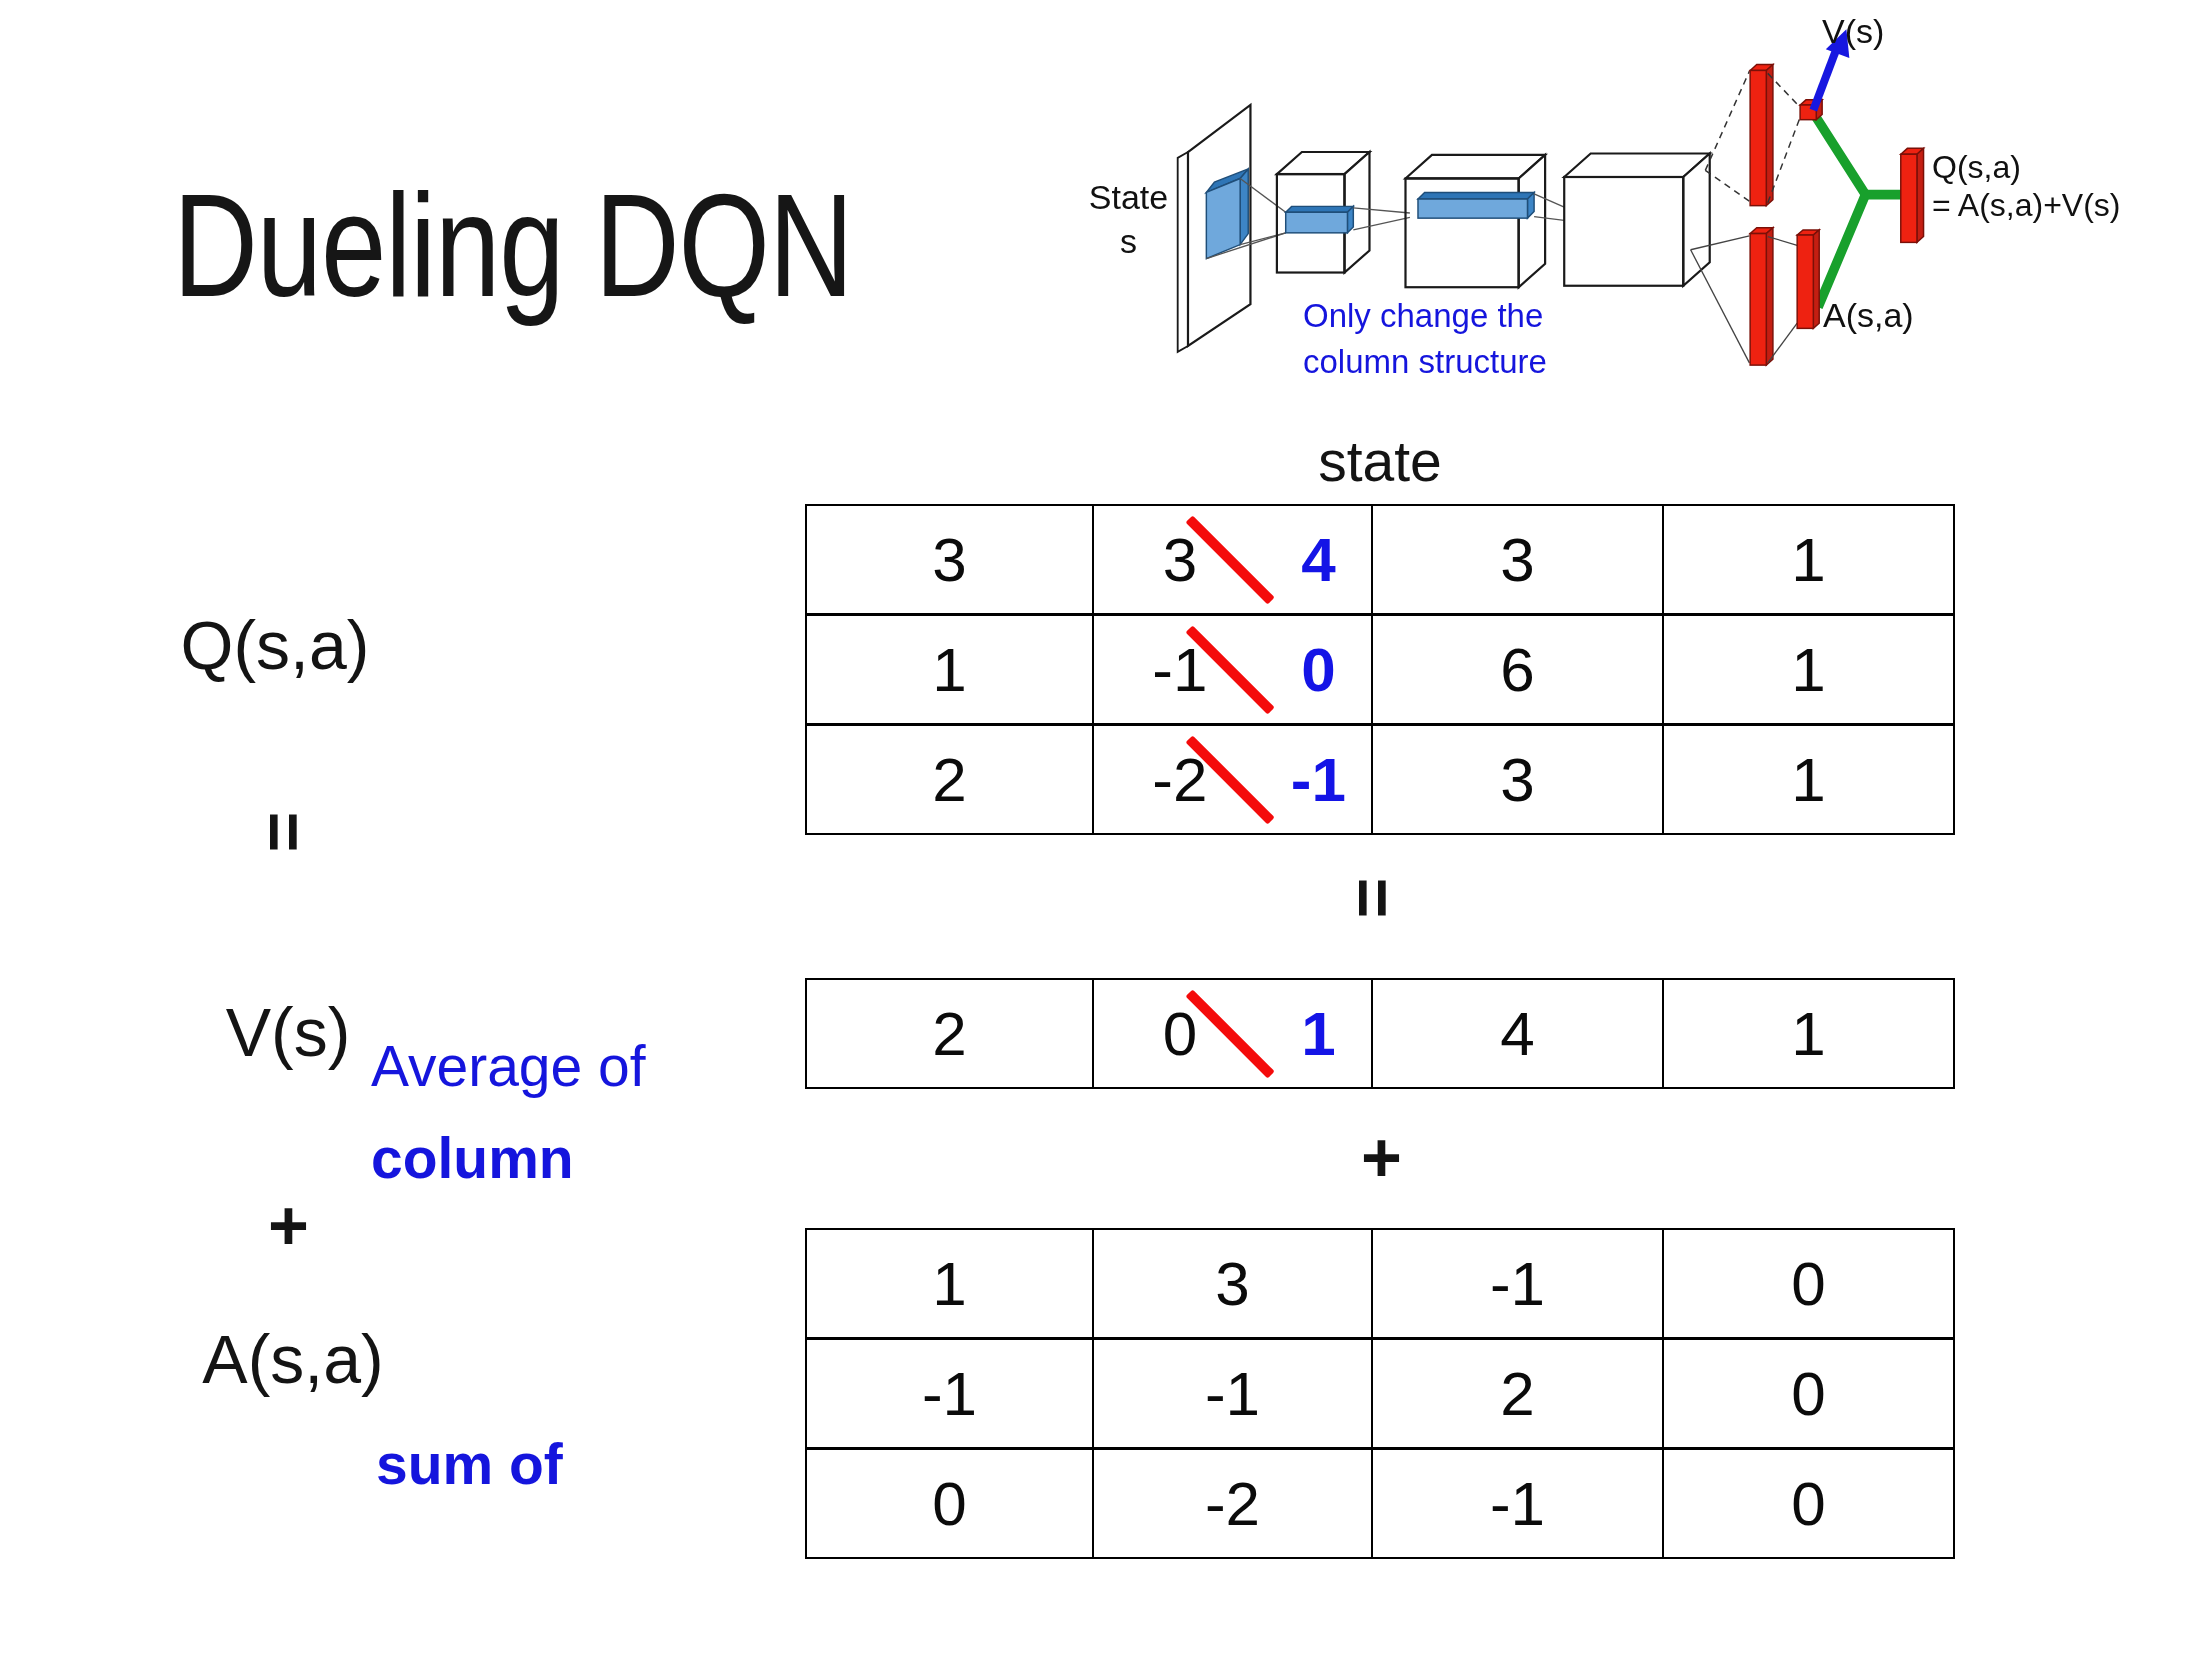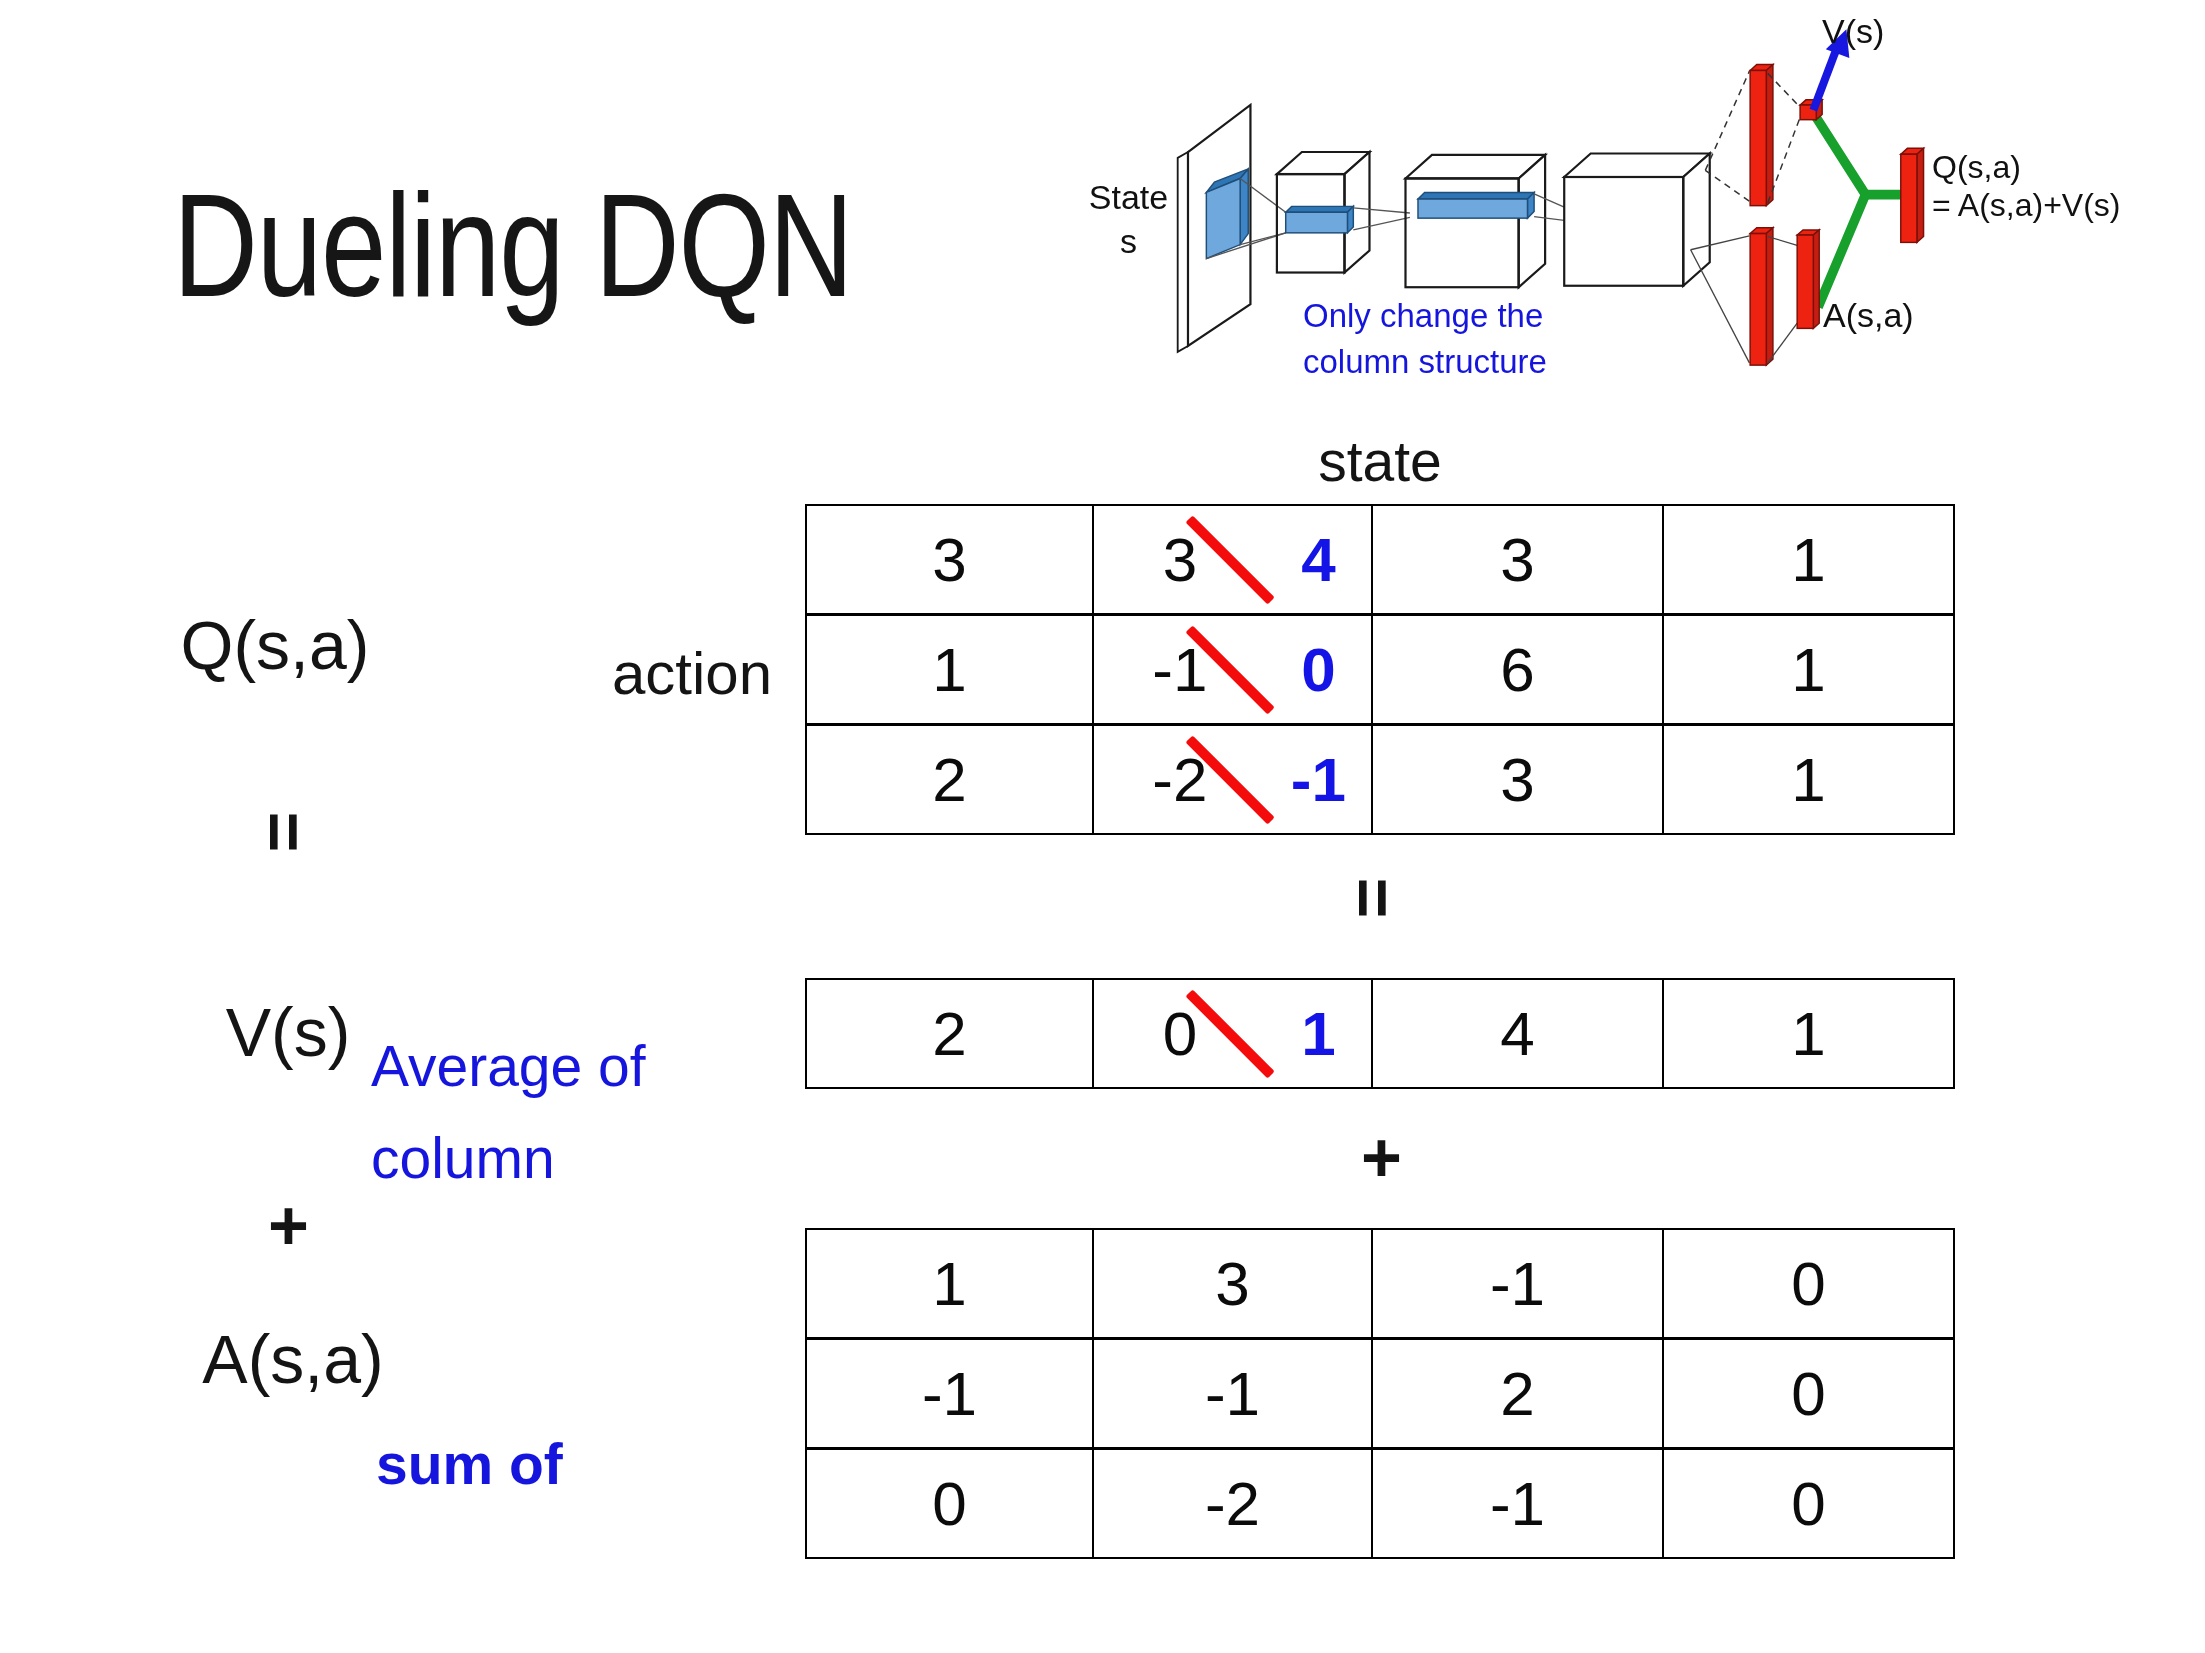--- a/index.html
+++ b/index.html
@@ -160,28 +160,27 @@
   <div class="abs dgram-label" style="left:1822px;top:8.8px;">V(s)</div>
   <div class="abs dgram-label small" style="left:1932px;top:148px;">
     <div>Q(s,a)</div>
     <div>= A(s,a)+V(s)</div>
   </div>
   <div class="abs dgram-label" style="left:1823px;top:293px;">A(s,a)</div>
 
   <div class="abs hdr" style="left:1233px;top:428px;width:294px;">state</div>
 
   <div class="abs side-label" style="left:128px;top:603px;width:294px;">Q(s,a)</div>
-  <div class="abs" style="left:478px;top:637px;width:294px;text-align:right;font-size:60px;line-height:74px;">action</div>
 
   <div class="abs rot-eq" style="left:247px;top:795px;">=</div>
   <div class="abs rot-eq" style="left:1336px;top:861px;">=</div>
 
   <div class="abs side-label" style="left:141px;top:990px;width:294px;">V(s)</div>
   <div class="abs note" style="left:371px;top:1031px;text-align:center;">Average of</div>
-  <div class="abs note" style="left:371px;top:1123px;">column</div>
+  <div class="abs note" style="left:371px;top:1123px;font-weight:bold;">column</div>
 
   <div class="abs plus" style="left:215px;top:1186px;">+</div>
   <div class="abs plus" style="left:1308px;top:1118px;">+</div>
 
   <div class="abs side-label" style="left:146px;top:1317px;width:294px;">A(s,a)</div>
   <div class="abs note" style="left:376px;top:1429px;font-weight:bold;">sum of</div>
 
   <table class="mat abs" style="left:805px;top:504px;">
     <colgroup>
         <col style="width:287px">

